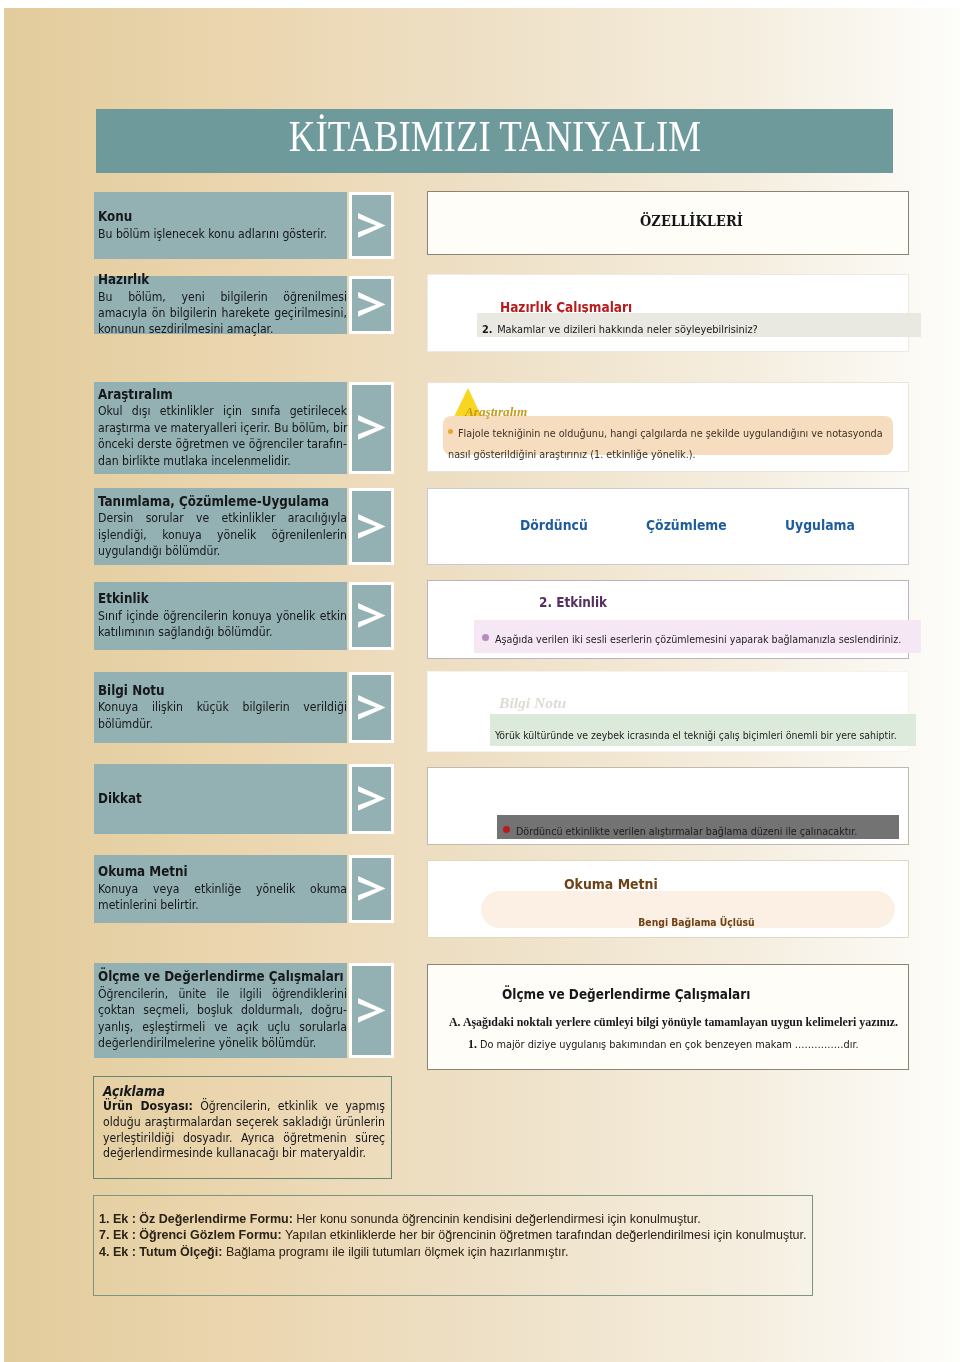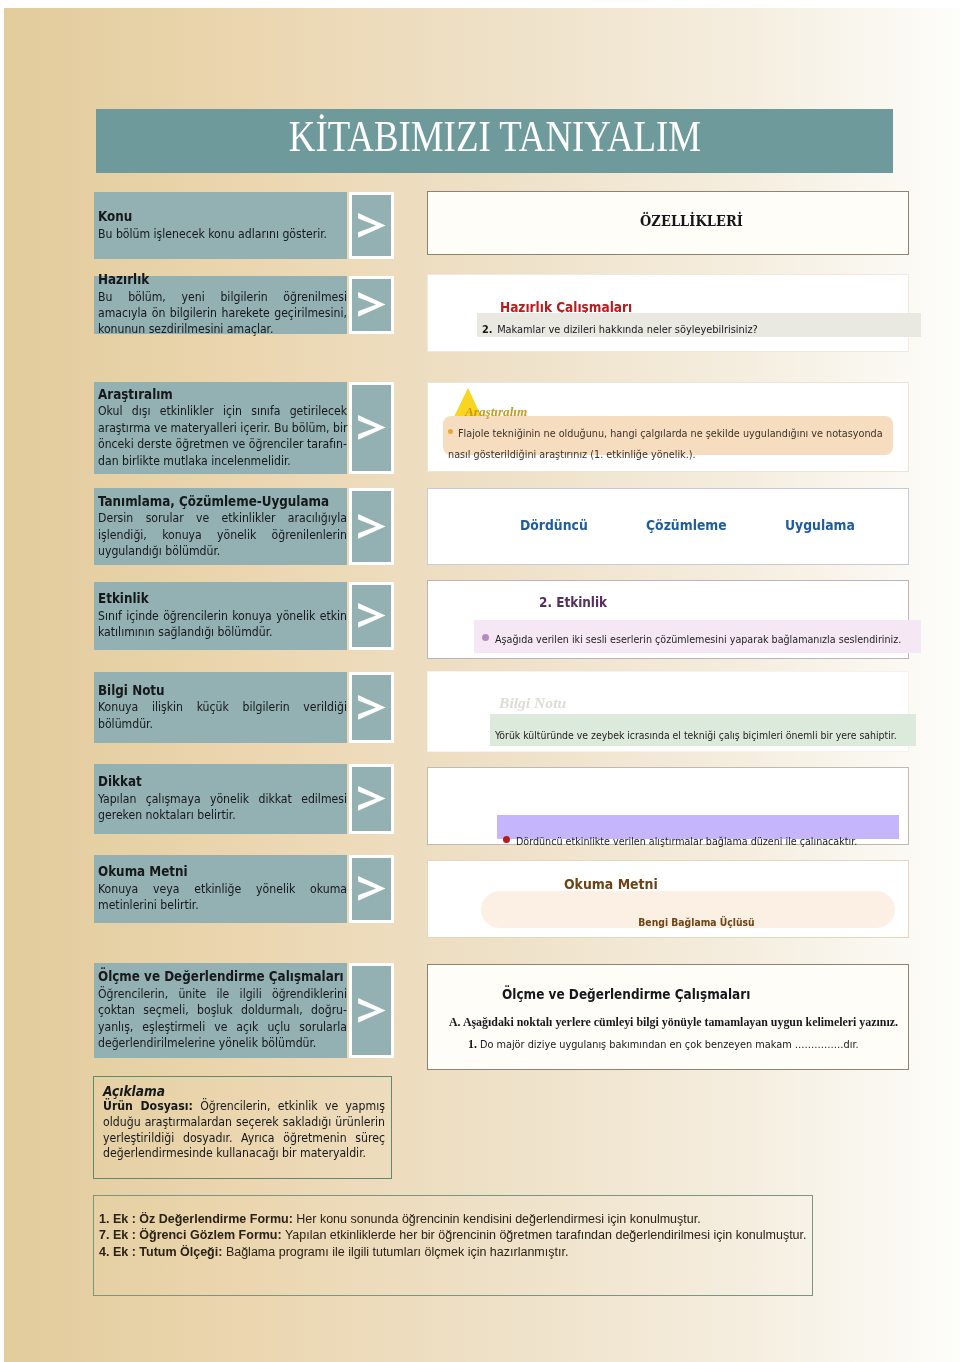--- a/index.html
+++ b/index.html
@@ -93,22 +93,22 @@
   
   .r-bilgi{top:663px;height:81px;border:1px solid #f7f3ec;background:#ffffff;}
   .bn-h{position:absolute;left:71px;top:22px;font-family:"Liberation Serif",serif;
         font-style:italic;font-weight:bold;font-size:15.6px;color:#dcdcd5;}
   .bn-band{position:absolute;left:62px;top:42px;width:426px;height:32px;padding:10px 0 0 5px;
            box-sizing:border-box;background:#dceadb;white-space:nowrap;}
   .bn-band .tx{font-size:10.4px;color:#1e1c1c;}
 
   
   .r-dikkat{top:759px;height:78px;border:1px solid #c0b9ae;background:#ffffff;}
-  .dk-band{position:absolute;left:69px;top:47px;width:402px;height:24px;padding:15px 0 0 6px;
-           box-sizing:border-box;background:#c4b5fd;white-space:nowrap;}
+  .dk-band{position:absolute;left:69px;top:47px;width:402px;height:24px;padding:5px 0 0 6px;
+           box-sizing:border-box;background:#737373;white-space:nowrap;}
   .dk-band .tx{font-size:10.65px;color:#1e1c1c;}
   .dk-band .bul{background:#b8191e;width:7px;height:7px;margin-right:6px;}
 
   
   .r-okuma{top:852px;height:78px;border:1px solid #e5d7bf;background:#ffffff;}
   .ok-h{position:absolute;left:136px;top:15px;font-weight:bold;font-size:13.9px;color:#6e4315;}
   .ok-band{position:absolute;left:53px;top:30px;width:414px;height:37px;padding-left:17px;box-sizing:border-box;background:#fbf0e3;
            border-radius:20px;display:flex;align-items:flex-end;justify-content:center;}
   .ok-band .tx{font-weight:bold;font-size:10.3px;color:#6e4315;}
 
@@ -237,24 +237,20 @@
             <svg width="39" height="62" viewBox="0 0 39 62">
               <polygon points="6.1,18.0 33.5,30.5 6.1,42.7 6.1,37.2 24.0,30.5 6.1,23.5" fill="#ffffff"></polygon>
             </svg>
           </div>
         </div>
       </div>
       <div class="lcard" style="top: 756px; height: 70px;">
         <div class="lbody">
           <div class="inner">
             <h3>Dikkat</h3>
-            <p>
-              <span class="jl">Yapılan çalışmaya yönelik dikkat edilmesi</span>
-              <span class="jl">gereken noktaları belirtir.</span>
-            </p>
           </div>
         </div>
         <div class="arrowbox">
           <div class="arrowin">
             <svg width="39" height="62" viewBox="0 0 39 62">
               <polygon points="6.1,18.0 33.5,30.5 6.1,42.7 6.1,37.2 24.0,30.5 6.1,23.5" fill="#ffffff"></polygon>
             </svg>
           </div>
         </div>
       </div>

